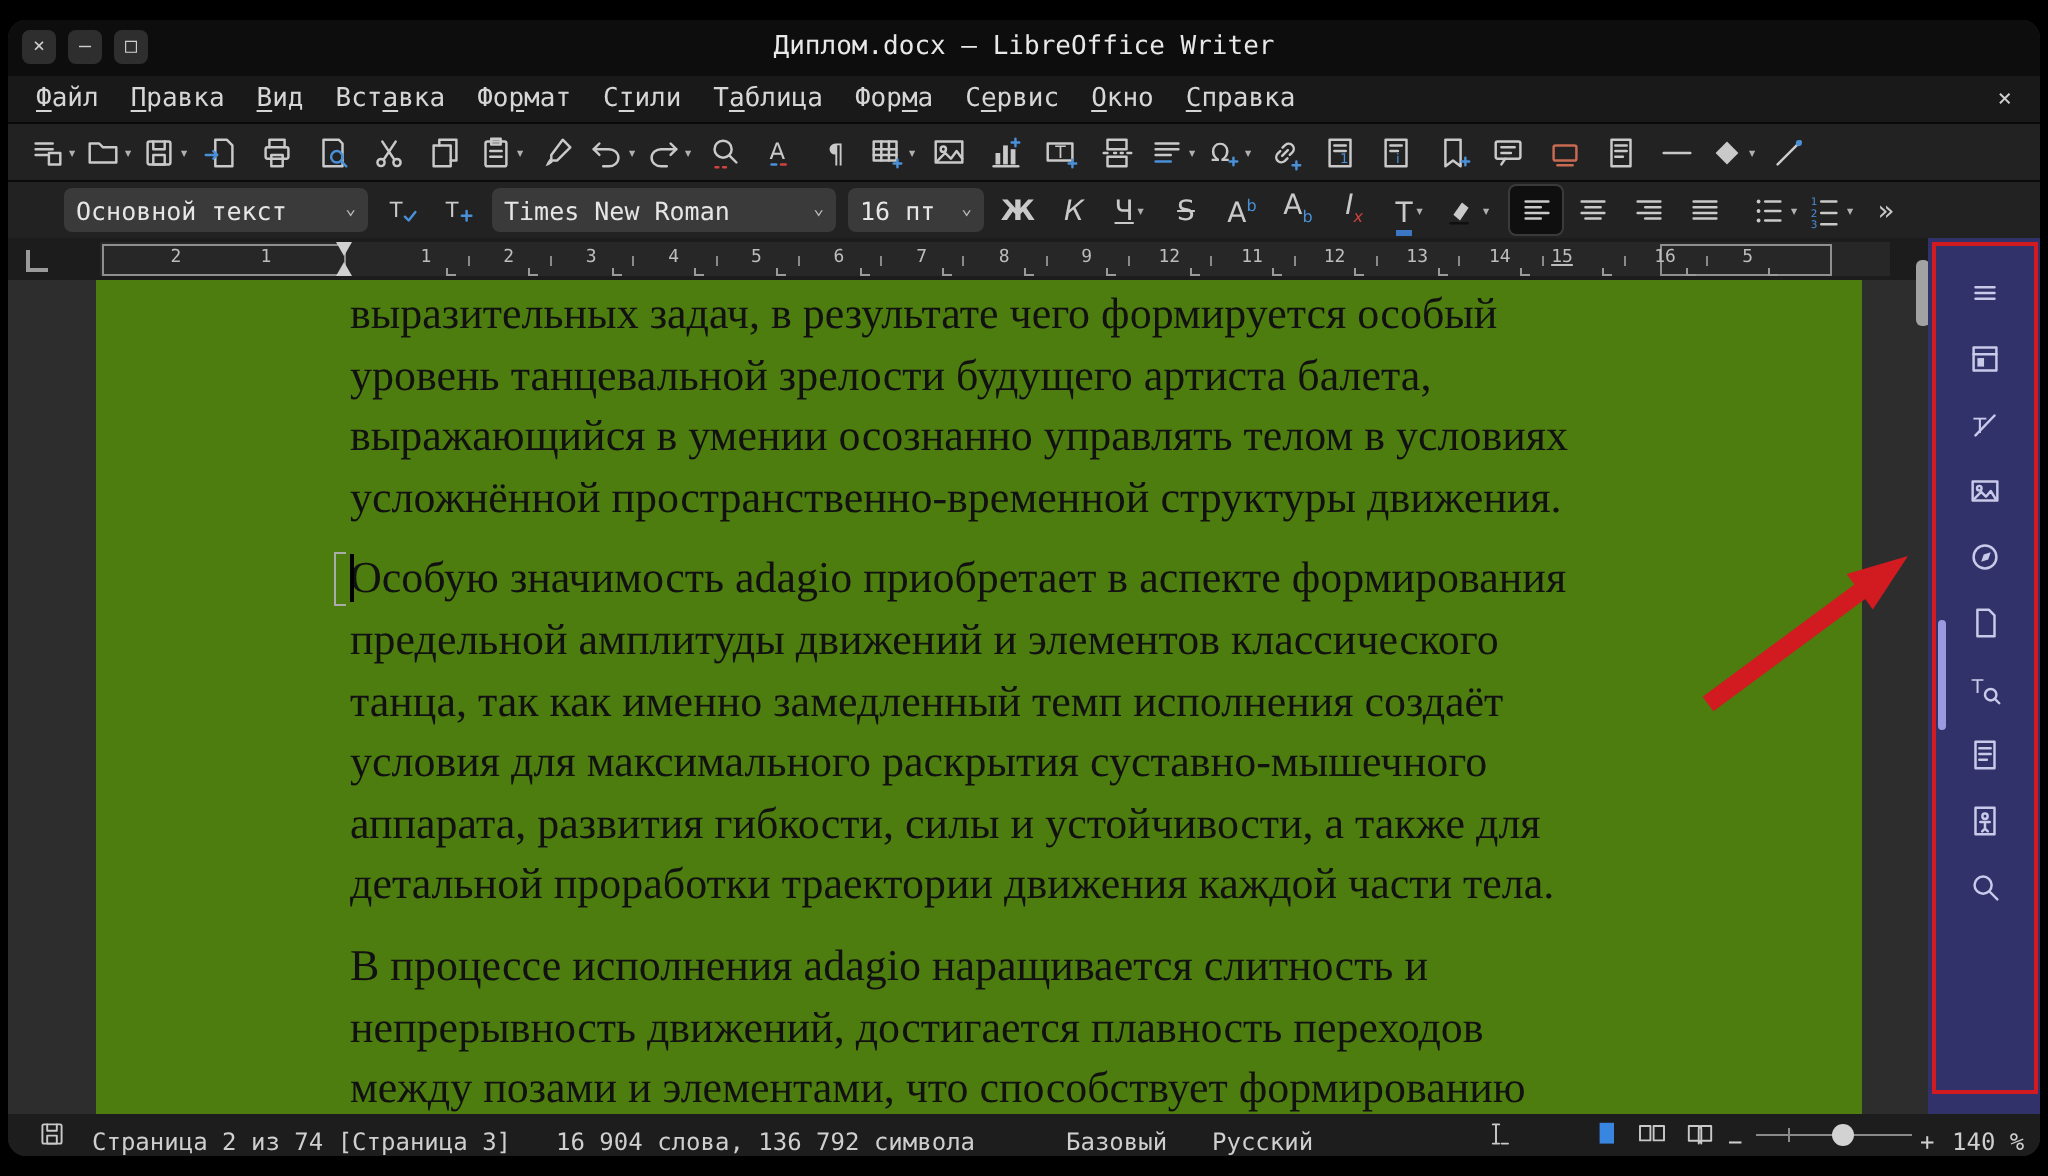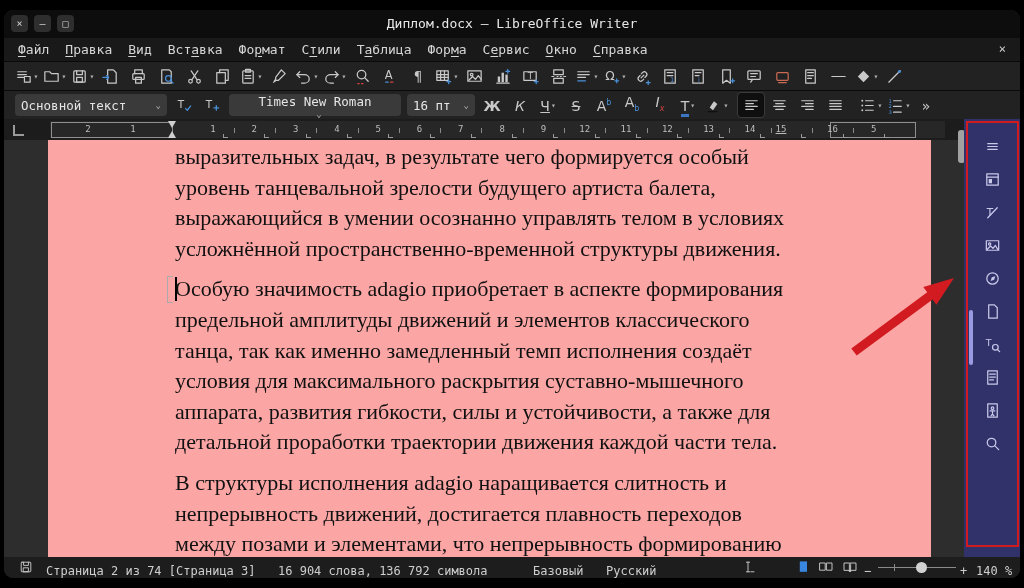--- a/index.html
+++ b/index.html
@@ -17,21 +17,21 @@
   
   .menubar{position:absolute;left:0;top:28px;width:100%;height:23px;background:#191919;}
   .menu-items{position:absolute;left:6px;top:0;display:flex;height:23px;}
   .menu-item{color:#d6d6d6;font-size:13px;line-height:23px;padding:0 8px;}
   .menu-item u{text-decoration:underline;text-underline-offset:2px;}
   .menu-close{position:absolute;right:14px;top:0;color:#cfcfcf;font-size:12px;line-height:23px;}
   
   .toolbar{position:absolute;left:0;width:100%;height:29px;background:#222;
            display:flex;align-items:center;border-top:1px solid #0a0a0a;box-sizing:border-box;}
   .tb1{top:51px;padding-left:8px;}
-  .tb2{top:80px;padding-left:8px;text-align:right;}
+  .tb2{top:80px;padding-left:25px;text-align:right;}
   .tbtn{height:24px;min-width:26px;display:flex;align-items:center;justify-content:center;
         color:#c9c9c9;border-radius:3px;margin:0 1px;position:relative;}
   .tbtn.active{background:#0f0f0f;outline:1px solid #3a3a3a;}
   .dd{font-size:8px;color:#b0b0b0;margin-left:1px;}
   .sep{width:7px;height:1px;}
   .ic{display:block;}
   .ic svg{width:19px;height:19px;display:block;}
   .ic svg *{stroke:currentColor;fill:none;stroke-width:1.3;stroke-linecap:round;stroke-linejoin:round;}
   .g{font-family:"DejaVu Sans",sans-serif;font-size:14px;line-height:18px;}
   .g.b{font-weight:bold;}
@@ -50,21 +50,21 @@
   .rtick{position:absolute;top:7px;width:1px;height:5px;background:#8a8a8a;}
   .rtab{position:absolute;bottom:0px;width:4px;height:3px;border-left:1px solid #9a9a9a;border-bottom:1px solid #9a9a9a;}
   .rbox{position:absolute;top:1px;height:14px;border:1px solid #8f8f8f;}
   .indent-marker{position:absolute;left:118px;top:0;width:9px;height:17px;}
   .indent-marker .t{position:absolute;left:0;top:0;width:0;height:0;
       border-left:4.5px solid transparent;border-right:4.5px solid transparent;border-top:7px solid #d0d0d0;}
   .indent-marker .b{position:absolute;left:0;bottom:0;width:0;height:0;
       border-left:4.5px solid transparent;border-right:4.5px solid transparent;border-bottom:7px solid #d0d0d0;}
   
   .main{position:absolute;left:0;top:130px;width:100%;height:417px;background:#2d2d2d;}
-  .page{position:absolute;left:44px;top:0;width:883px;height:417px;background:#fca5a5;overflow:hidden;}
+  .page{position:absolute;left:44px;top:0;width:883px;height:417px;background:#4d7c0f;overflow:hidden;}
   .textblock{position:absolute;left:127px;top:2px;width:660px;color:#111;
              font-family:"Liberation Serif",serif;font-size:22px;line-height:30.6px;}
   .para{margin:0 0 10px 0;}
   .line{white-space:nowrap;}
   .bracket{position:absolute;left:119px;top:136px;width:5px;height:25px;
            border-left:1px solid #ababab;border-top:1px solid #ababab;border-bottom:1px solid #ababab;}
   .caret{position:absolute;left:127px;top:137px;width:1.5px;height:24px;background:#000;}
   .vscroll{position:absolute;left:954px;top:-10px;width:7px;height:33px;background:#a2a2a2;border-radius:3px;}
   
   .sidebar{position:absolute;left:960px;top:109px;width:56px;height:438px;background:#32326b;}
@@ -413,21 +413,21 @@
         </span>
       </div>
       <div class="tbtn">
         <span class="ic">
           <svg viewBox="0 0 20 20">
             <text x="3" y="13" font-size="11" style="fill:currentColor;stroke:none;font-family:'DejaVu Sans',sans-serif">T</text>
             <path d="M14 10v5M11.5 12.5h5" style="stroke:#4a90d9"></path>
           </svg>
         </span>
       </div>
-      <div class="combo" style="width: 160px; flex-direction: column;">
+      <div class="combo" style="width: 160px;">
         <span>Times New Roman</span>
         <span class="chev">⌄</span>
       </div>
       <div class="combo" style="width: 56px;">
         <span>16 пт</span>
         <span class="chev">⌄</span>
       </div>
       <div class="tbtn">
         <span class="ic"><span class="g b">Ж</span></span>
       </div>
@@ -595,23 +595,23 @@
           </div>
           <div class="para">
             <div class="line">Особую значимость adagio приобретает в аспекте формирования</div>
             <div class="line">предельной амплитуды движений и элементов классического</div>
             <div class="line">танца, так как именно замедленный темп исполнения создаёт</div>
             <div class="line">условия для максимального раскрытия суставно-мышечного</div>
             <div class="line">аппарата, развития гибкости, силы и устойчивости, а также для</div>
             <div class="line">детальной проработки траектории движения каждой части тела.</div>
           </div>
           <div class="para">
-            <div class="line">В структуры исполнения adagio наращивается слитность и</div>
+            <div class="line">В процессе исполнения adagio наращивается слитность и</div>
             <div class="line">непрерывность движений, достигается плавность переходов</div>
-            <div class="line">между позами и элементами, что непрерывность формированию</div>
+            <div class="line">между позами и элементами, что способствует формированию</div>
           </div>
         </div>
       <div class="bracket"></div>
       <div class="caret"></div>
     </div>
     <div class="vscroll"></div>
   </div>
 
   <div class="sidebar">
       <div class="sbtab" style="top: 12px;">

